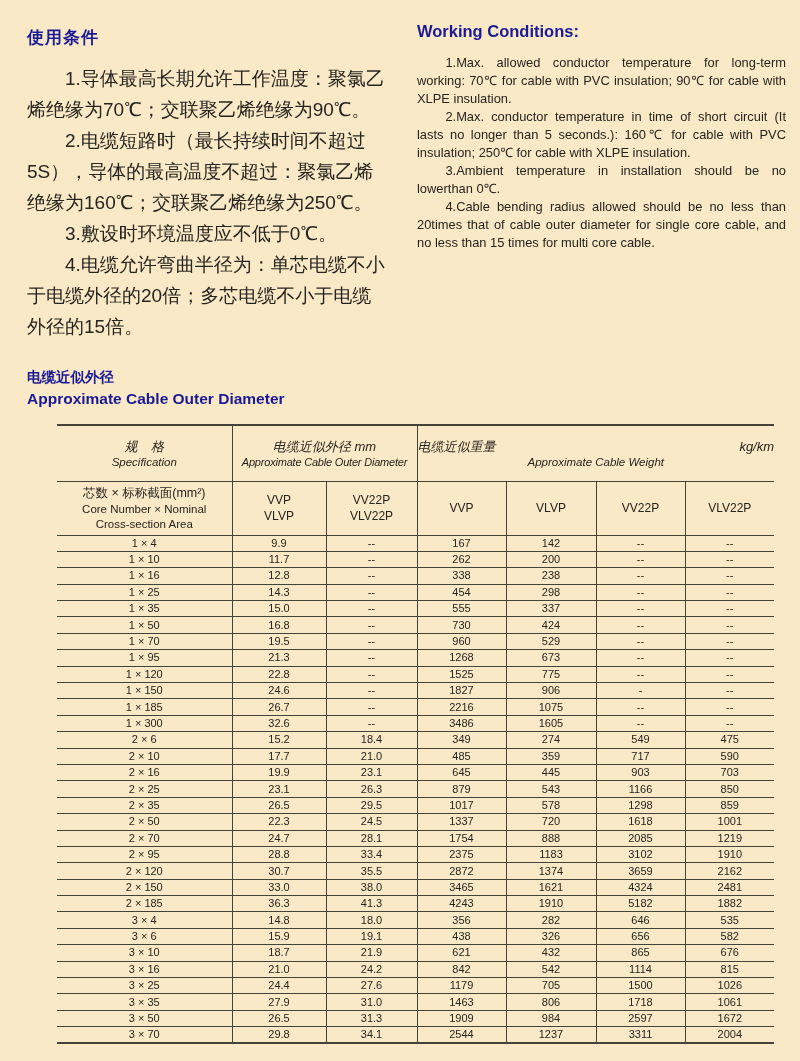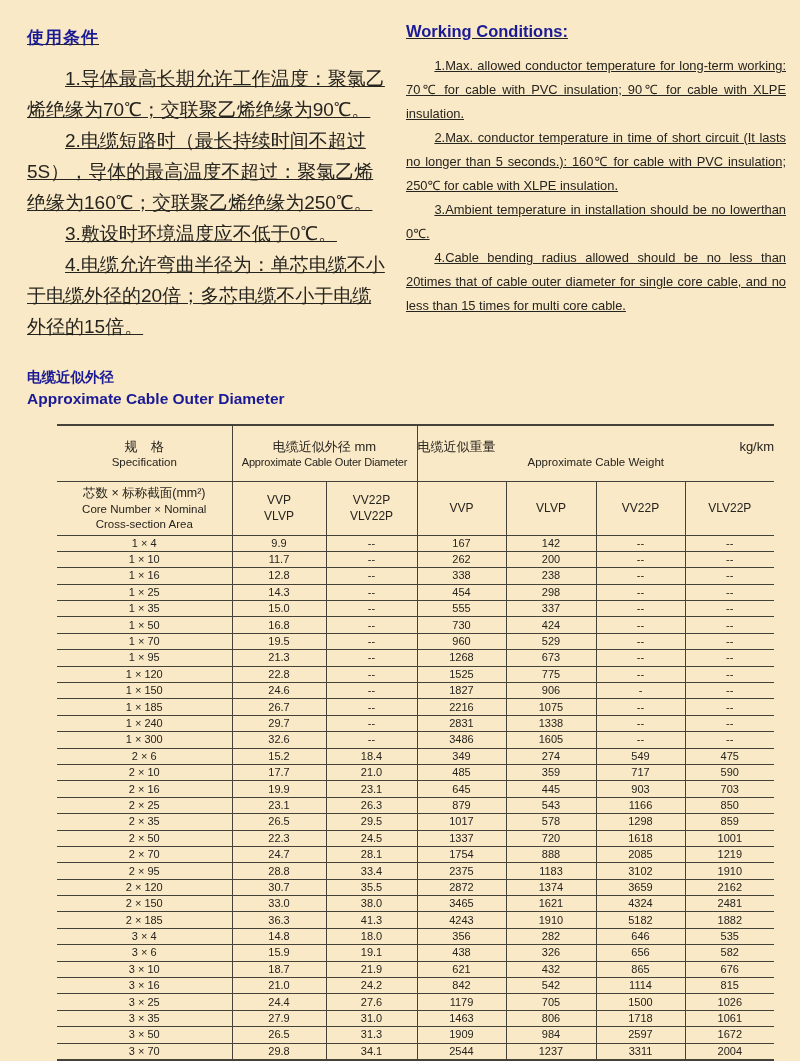--- a/index.html
+++ b/index.html
@@ -10,48 +10,48 @@
   }
   * { box-sizing: border-box; }
   html, body { margin: 0; padding: 0; }
   body {
     width: 800px; height: 1061px;
     background: var(--bg);
     font-family: "Liberation Sans", sans-serif;
     color: var(--text);
     overflow: hidden;
   }
-  .top-columns { display: flex; gap: 16px; padding: 20px 14px 0 27px; text-decoration: underline; }
+  .top-columns { display: flex; gap: 27px; padding: 20px 14px 0 27px; }
   .col-zh { width: 363px; flex: none; }
   .col-en { flex: 1; }
   .zh-title { color: var(--blue); font-size: 17px; font-weight: bold; margin: 6px 0 14px 0; letter-spacing: 1px; }
   .zh-para { font-size: 19px; line-height: 31px; text-indent: 2em; margin: 0; }
   .en-title { color: var(--blue); font-size: 16.5px; font-weight: bold; margin: 2px 0 13px 0; }
-  .en-para { font-size: 12.9px; line-height: 24px; text-indent: 2.2em; margin: 0; text-align: justify; }
+  .en-para { font-size: 12.9px; line-height: 18px; text-indent: 2.2em; margin: 0; text-align: justify; }
   .sec-title-zh { color: var(--blue); font-size: 14.5px; font-weight: bold; margin: 26px 0 3px 27px; }
   .sec-title-en { color: var(--blue); font-size: 15.5px; font-weight: bold; margin: 0 0 0 27px; }
   .cable-table {
     margin: 16px 0 0 57px;
     width: 717px;
     border-collapse: collapse;
     table-layout: fixed;
     border-top: 2px solid var(--border);
     border-bottom: 2px solid var(--border);
   }
   .cable-table th, .cable-table td {
     border: 1px solid var(--border);
     padding: 0;
     text-align: center;
     vertical-align: middle;
     font-weight: normal;
     color: var(--text);
   }
   .cable-table th:first-child, .cable-table td:first-child { border-left: none; }
   .cable-table th:last-child,  .cable-table td:last-child  { border-right: none; }
-  thead .group-row th { height: 56px; }
+  thead .group-row th { height: 56px; font-style: italic; }
   thead .sub-row th { height: 54px; }
   .zh-head { font-size: 13px; line-height: 17px; }
   .en-head { font-size: 11.5px; line-height: 14.5px; }
   .en-head-tight { font-size: 11px; letter-spacing: -0.2px; }
   .spec-zh { word-spacing: 10px; }
   .weight-line { display: flex; justify-content: space-between; gap: 44px; }
   .sub-zh { font-size: 12.5px; line-height: 17px; }
   .mod { font-size: 12px; line-height: 16px; }
   tbody td { height: 16.4px; font-size: 11px; line-height: 1; }
 </style>
@@ -232,29 +232,20 @@
           <tr>
             <td>1 × 185</td>
             <td>26.7</td>
             <td>--</td>
             <td>2216</td>
             <td>1075</td>
             <td>--</td>
             <td>--</td>
           </tr>
           <tr>
-            <td>1 × 240</td>
-            <td>29.7</td>
-            <td>--</td>
-            <td>2831</td>
-            <td>1338</td>
-            <td>--</td>
-            <td>--</td>
-          </tr>
-          <tr>
             <td>1 × 300</td>
             <td>32.6</td>
             <td>--</td>
             <td>3486</td>
             <td>1605</td>
             <td>--</td>
             <td>--</td>
           </tr>
           <tr>
             <td>2 × 6</td>

